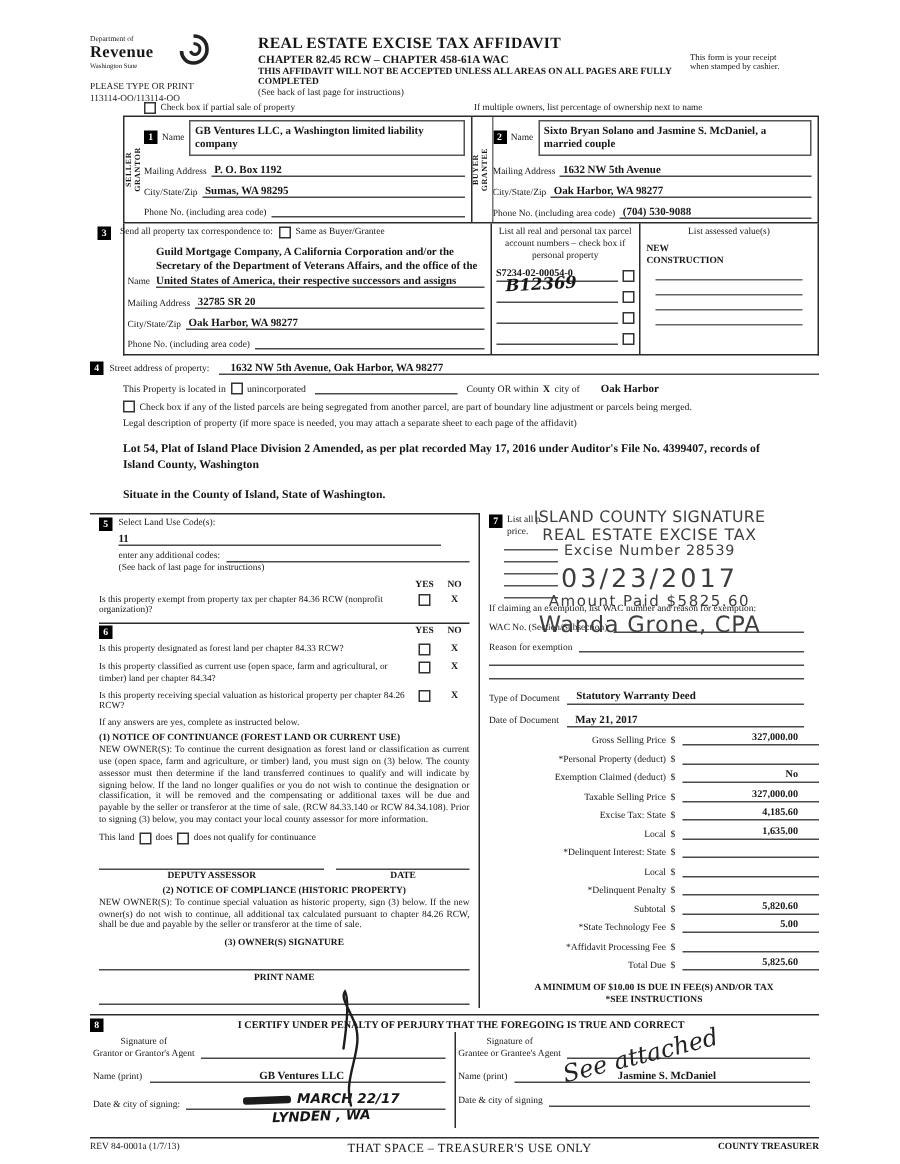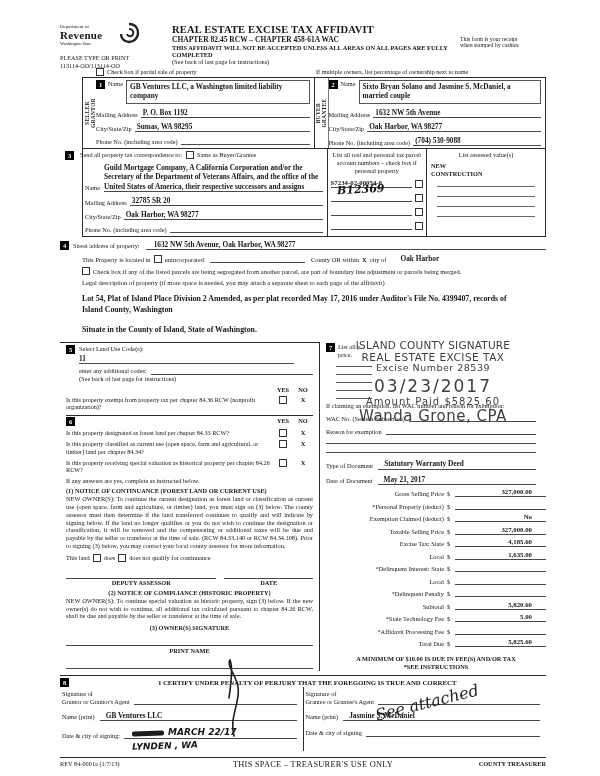--- a/index.html
+++ b/index.html
@@ -29,21 +29,21 @@
   
   .partrow{display:flex;font-size:6.2px;margin:1px 0 1px 36px;}
   
   .box12{border:1px solid #2c2c2c;margin-left:22px;display:flex;}
   .half{width:50%;display:flex;}
   .half.l{border-right:1px solid #2c2c2c;}
   .vstrip{flex:0 0 13px;position:relative;}
   .vlabel{position:absolute;top:50%;left:50%;transform:translate(-50%,-50%) rotate(-90deg);
           font-size:5.3px;font-weight:bold;letter-spacing:0.4px;line-height:1.2;text-align:center;white-space:nowrap;}
   .fields{flex:1;padding:2px 4px 2px 0;}
-  .namerow{display:flex;align-items:flex-start;margin-bottom:2px;}
+  .namerow{display:flex;align-items:center;margin-bottom:2px;}
   .namebox{flex:1;border:1px solid #555;min-height:20px;padding:1px 3px;margin-left:3px;}
   .frow{display:flex;align-items:flex-end;margin-top:4px;}
   .frow .lab{font-size:6.3px;white-space:nowrap;padding-right:3px;}
   .frow .fv{flex:1;border-bottom:1px solid #4a4a4a;font-size:7.3px;font-weight:bold;padding:0 2px;min-height:8px;}
   
   .box3{border:1px solid #2c2c2c;border-top:none;display:flex;}
   .s3l{width:54%;border-right:1px solid #2c2c2c;padding:2px 4px 3px 2px;}
   .s3m{width:21%;border-right:1px solid #2c2c2c;padding:2px 3px;}
   .s3r{width:25%;padding:2px 4px;}
   .prow{display:flex;align-items:flex-end;margin-top:5px;}
@@ -81,21 +81,21 @@
   .shortline{width:36px;border-bottom:1px solid #555;height:7px;margin-left:10px;}
   .mrow{display:flex;align-items:flex-end;margin-top:3.5px;font-size:6.4px;}
   .mrow .ml{flex:0 0 118px;text-align:right;padding-right:3px;}
   .mrow .dol{flex:0 0 8px;}
   .mrow .mv{flex:1;border-bottom:1px solid #4a4a4a;text-align:right;font-weight:bold;font-size:6.8px;padding-right:14px;min-height:8px;}
   
   .s8{border-top:1px solid #2c2c2c;margin-top:4px;position:relative;}
   .s8head{display:flex;align-items:center;padding-top:2px;}
   .s8head .ct{flex:1;text-align:center;font-size:6.8px;font-weight:bold;}
   .s8cols{display:flex;}
-  .s8c{width:50%;padding:3px 6px 2px 2px;}
+  .s8c{width:50%;padding:3px 6px 2px 2px;text-align:center;}
   .s8c.l{border-right:1px solid #2c2c2c;}
   .s8lab2{font-size:6.3px;line-height:1.2;}
   .hand{font-family:"DejaVu Serif",serif;font-style:italic;}
   .handprint{font-family:"DejaVu Sans",sans-serif;font-style:italic;font-weight:bold;}
   .scribble{display:inline-block;width:32px;height:5px;background:#1c1c1c;transform:rotate(-2deg);border-radius:2px;margin:0 4px -1px 8px;}
   .seeattached{position:absolute;top:6px;left:70px;font-size:16px;transform:rotate(-14deg);color:#222;white-space:nowrap;}
   .lynden{margin-left:70px;font-size:9px;transform:rotate(-2deg);}
   
   .foot{border-top:1px solid #2c2c2c;margin-top:6px;padding-top:2px;display:flex;align-items:flex-start;}
   .foot .fl{width:130px;font-size:6.3px;}
@@ -521,17 +521,17 @@
           <span>Date &amp; city of signing</span>
           <span class="uline" style="flex:1;height:9px;margin-left:4px;"></span>
         </div>
         <div style="height:9px;"></div>
       </div>
     </div>
   </div>
 
   <div class="foot">
     <span class="fl">REV 84-0001a (1/7/13)</span>
-    <span class="fc">THIS SPACE – TREASURER'S USE ONLY</span>
+    <span class="fc">THAT SPACE – TREASURER'S USE ONLY</span>
     <span class="fr">COUNTY TREASURER</span>
   </div>
 
 </div>
 
 </body></html>

